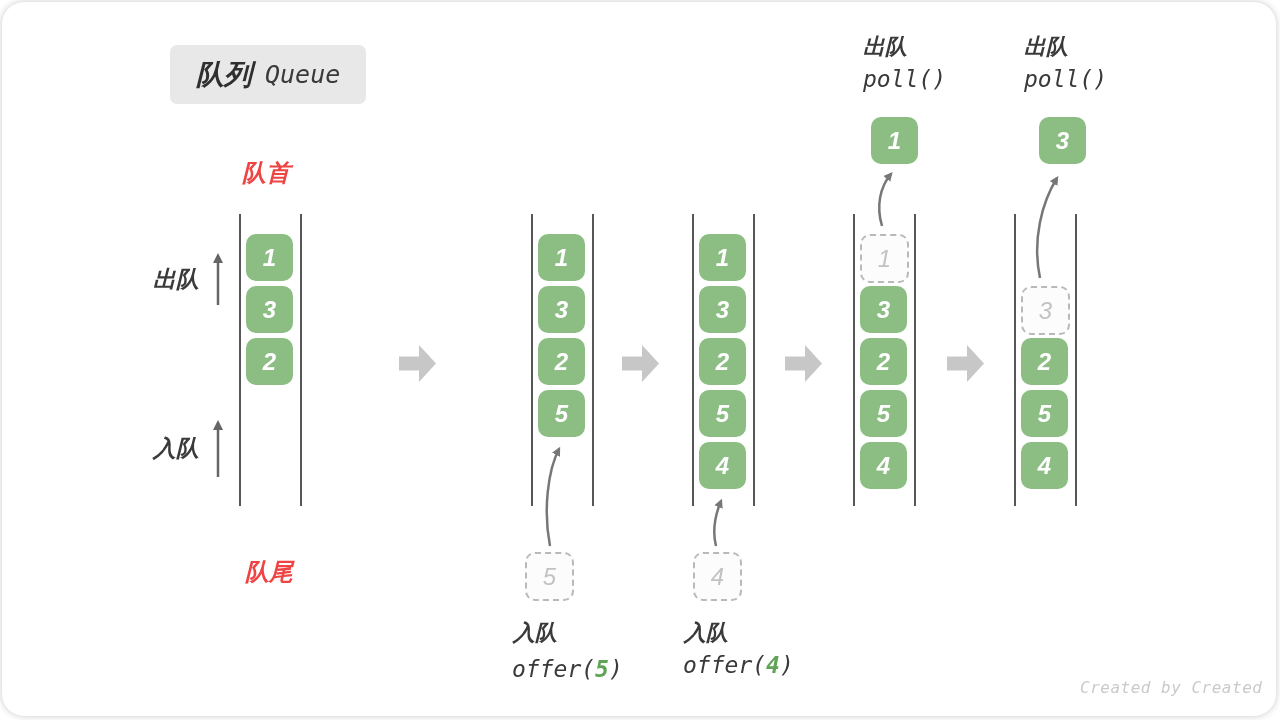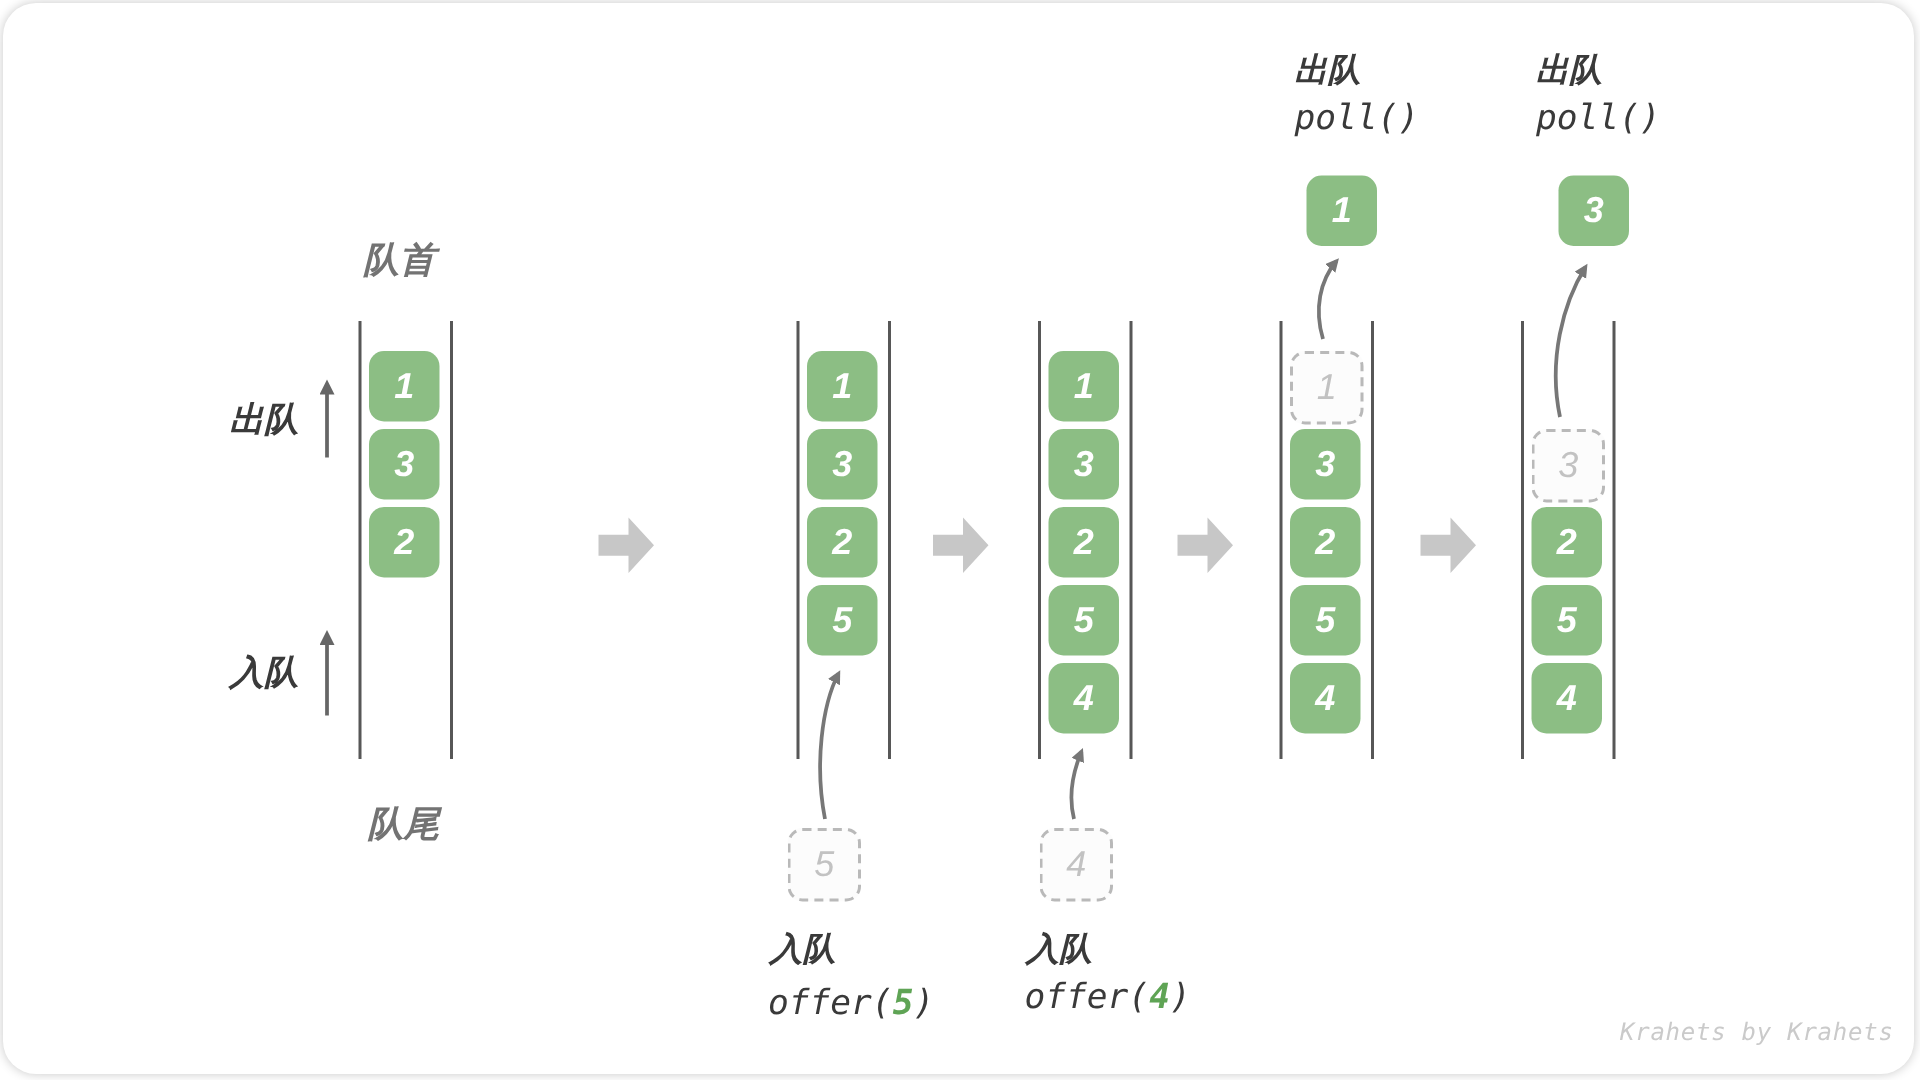--- a/index.html
+++ b/index.html
@@ -4,43 +4,47 @@
 <style>
   html,body{margin:0;padding:0;width:1280px;height:720px;background:#fff;overflow:hidden;
     font-family:"Liberation Sans",sans-serif;}
   .card{position:absolute;left:2px;top:2px;width:1274px;height:714px;background:#fff;
     border-radius:22px;box-shadow:0 0 7px rgba(0,0,0,.22);}
   .abs{position:absolute;font-style:italic;}
   .title-badge{left:168px;top:43px;height:59px;background:#E8E8E8;border-radius:7px;
     display:flex;align-items:center;padding:0 26px;gap:13px;}
   .t-zh{font-size:28px;font-weight:700;color:#2F2F2F;}
   .t-en{font-family:"DejaVu Sans Mono",monospace;font-size:25px;font-weight:500;color:#3A3A3A;}
-  .zh-label{font-size:24px;font-weight:700;color:#737373;white-space:nowrap;}
+  .zh-label{font-size:24px;font-weight:700;color:#ef4444;white-space:nowrap;}
   .side-label{font-size:23px;font-weight:700;color:#3A3A3A;white-space:nowrap;}
   .wall{width:2px;background:#575757;}
   .box{width:47px;height:47px;border-radius:10px;background:#8CBE84;display:flex;
     align-items:center;justify-content:center;color:#fff;font-size:24px;font-weight:700;}
   .box.dashed{background:#FCFCFC;border:2px dashed #B9B9B9;color:#C2C2C2;font-weight:400;
     width:45px;height:45px;}
   .op-label{font-size:22px;font-weight:700;color:#3A3A3A;white-space:nowrap;}
   .op-code{font-family:"DejaVu Sans Mono",monospace;font-size:23px;font-weight:500;
     color:#3A3A3A;white-space:nowrap;}
   .arg{color:#5FA455;font-weight:700;}
   .watermark{font-family:"DejaVu Sans Mono",monospace;font-size:16px;color:#CACACA;
     letter-spacing:0.5px;white-space:nowrap;}
   svg.overlay{position:absolute;left:0;top:0;width:1280px;height:720px;pointer-events:none;}
 </style>
 </head>
 <body>
 
 <div class="card">
 
+  <div class="abs title-badge">
+    <span class="t-zh">队列</span>
+    <span class="t-en">Queue</span>
+  </div>
 
   <div class="abs zh-label" style="left:240px;top:155px;">队首</div>
-  <div class="abs zh-label" style="left:243px;top:531px;">队尾</div>
+  <div class="abs zh-label" style="left:243px;top:554px;">队尾</div>
   <div class="abs side-label" style="left:151px;top:262px;">出队</div>
   <div class="abs side-label" style="left:151px;top:431px;">入队</div>
 
   <svg class="overlay" viewBox="0 0 1280 720">
     <defs>
       <marker id="ah" markerWidth="10" markerHeight="10" refX="6.5" refY="4.5" orient="auto" markerUnits="userSpaceOnUse">
         <path d="M0,0 L9,4.5 L0,9 z" fill="#777"></path>
       </marker>
       <marker id="ah2" markerWidth="12" markerHeight="12" refX="7" refY="5" orient="auto" markerUnits="userSpaceOnUse">
         <path d="M0,0 L10,5 L0,10 z" fill="#666"></path>
@@ -99,14 +103,14 @@
       <div class="abs op-code" style="left: 1022px; top: 64px;">poll()</div>
       <div class="abs box" style="left: 1037px; top: 115px;">3</div>
       <div class="abs box dashed" style="left: 523px; top: 550px;">5</div>
       <div class="abs op-label" style="left: 511px; top: 616px;">入队</div>
       <div class="abs op-code" style="left: 510px; top: 654px;"><span>offer(</span><span class="arg">5</span><span>)</span></div>
       <div class="abs box dashed" style="left: 691px; top: 550px;">4</div>
       <div class="abs op-label" style="left: 682px; top: 616px;">入队</div>
       <div class="abs op-code" style="left: 681px; top: 650px;"><span>offer(</span><span class="arg">4</span><span>)</span></div>
     </div>
 
-  <div class="abs watermark" style="left:1078px;top:676px;">Krahets by Krahets</div>
+  <div class="abs watermark" style="left:1078px;top:676px;">Created by Created</div>
 </div>
 
 </body></html>

